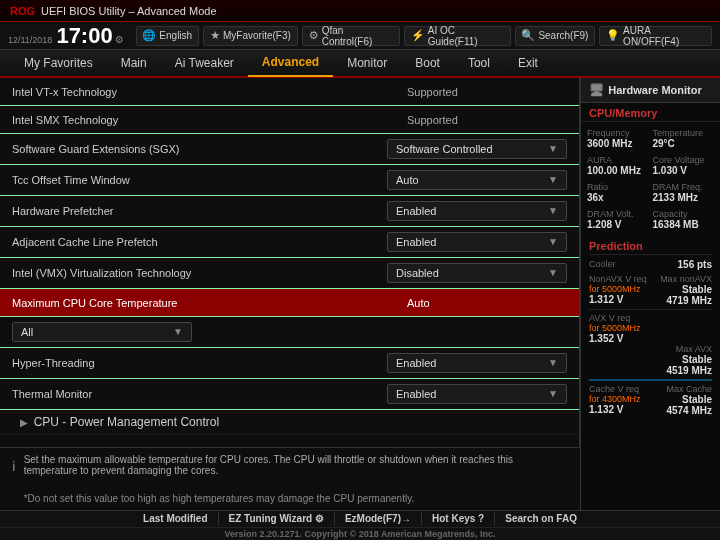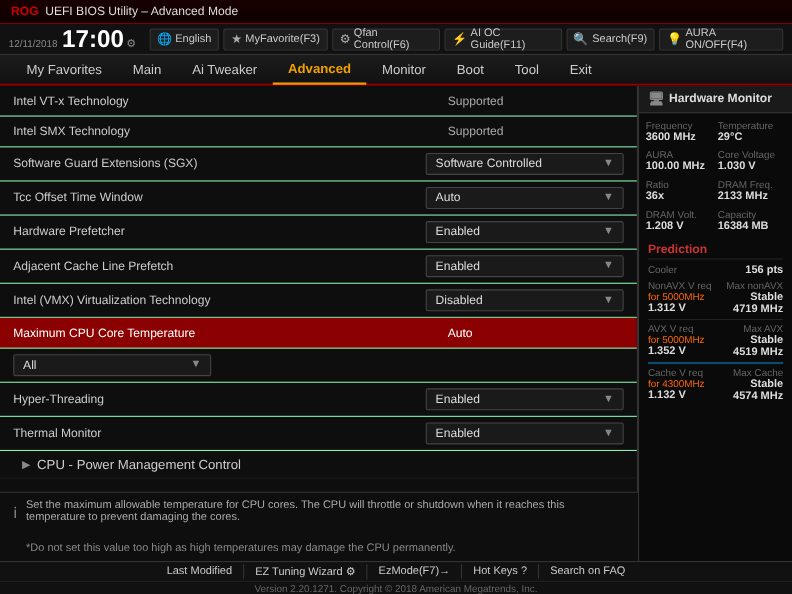--- a/index.html
+++ b/index.html
@@ -245,21 +245,22 @@
       padding-bottom: 2px;
     }
 
     
     #footer {
       height: 30px;
       background: #111;
       border-top: 1px solid #333;
       display: flex;
       flex-direction: column;
-      justify-content: space-between;
+      justify-content: flex-end;
+      font-weight: bold;
     }
     #footer-top {
       display: flex;
       align-items: center;
       justify-content: center;
       gap: 0;
       padding: 2px 10px;
       border-bottom: 1px solid #222;
       height: 18px;
     }
@@ -436,20 +437,21 @@
       </div>
     </div>
   </div>
 
   <div id="right-panel">
     <div class="hw-monitor-header">
       <span class="monitor-icon">🖥</span>
       <span>Hardware Monitor</span>
     </div>
 
+    <div class="hw-section-title">CPU/Memory</div>
 
     <div class="hw-grid">
       <div class="hw-cell">
         <div class="hw-label">Frequency</div>
         <div class="hw-value">3600 MHz</div>
       </div>
       <div class="hw-cell">
         <div class="hw-label">Temperature</div>
         <div class="hw-value">29°C</div>
       </div>
@@ -496,21 +498,21 @@
           </div>
           <div style="text-align:right;">
             <div class="hw-label">Max nonAVX</div>
             <div class="hw-value">Stable</div>
             <div class="hw-value">4719 MHz</div>
           </div>
         </div>
       </div>
 
       <div style="margin-bottom:3px;border-top:1px solid #222;padding-top:3px;">
-        <div style="display:flex;justify-content:space-between;">
+        <div style="display:flex;justify-content:space-between;flex-direction:column;">
           <div>
             <div class="hw-label">AVX V req</div>
             <div class="hw-label" style="color:#ff6600;">for 5000MHz</div>
             <div class="hw-value">1.352 V</div>
           </div>
           <div style="text-align:right;">
             <div class="hw-label">Max AVX</div>
             <div class="hw-value">Stable</div>
             <div class="hw-value">4519 MHz</div>
           </div>

